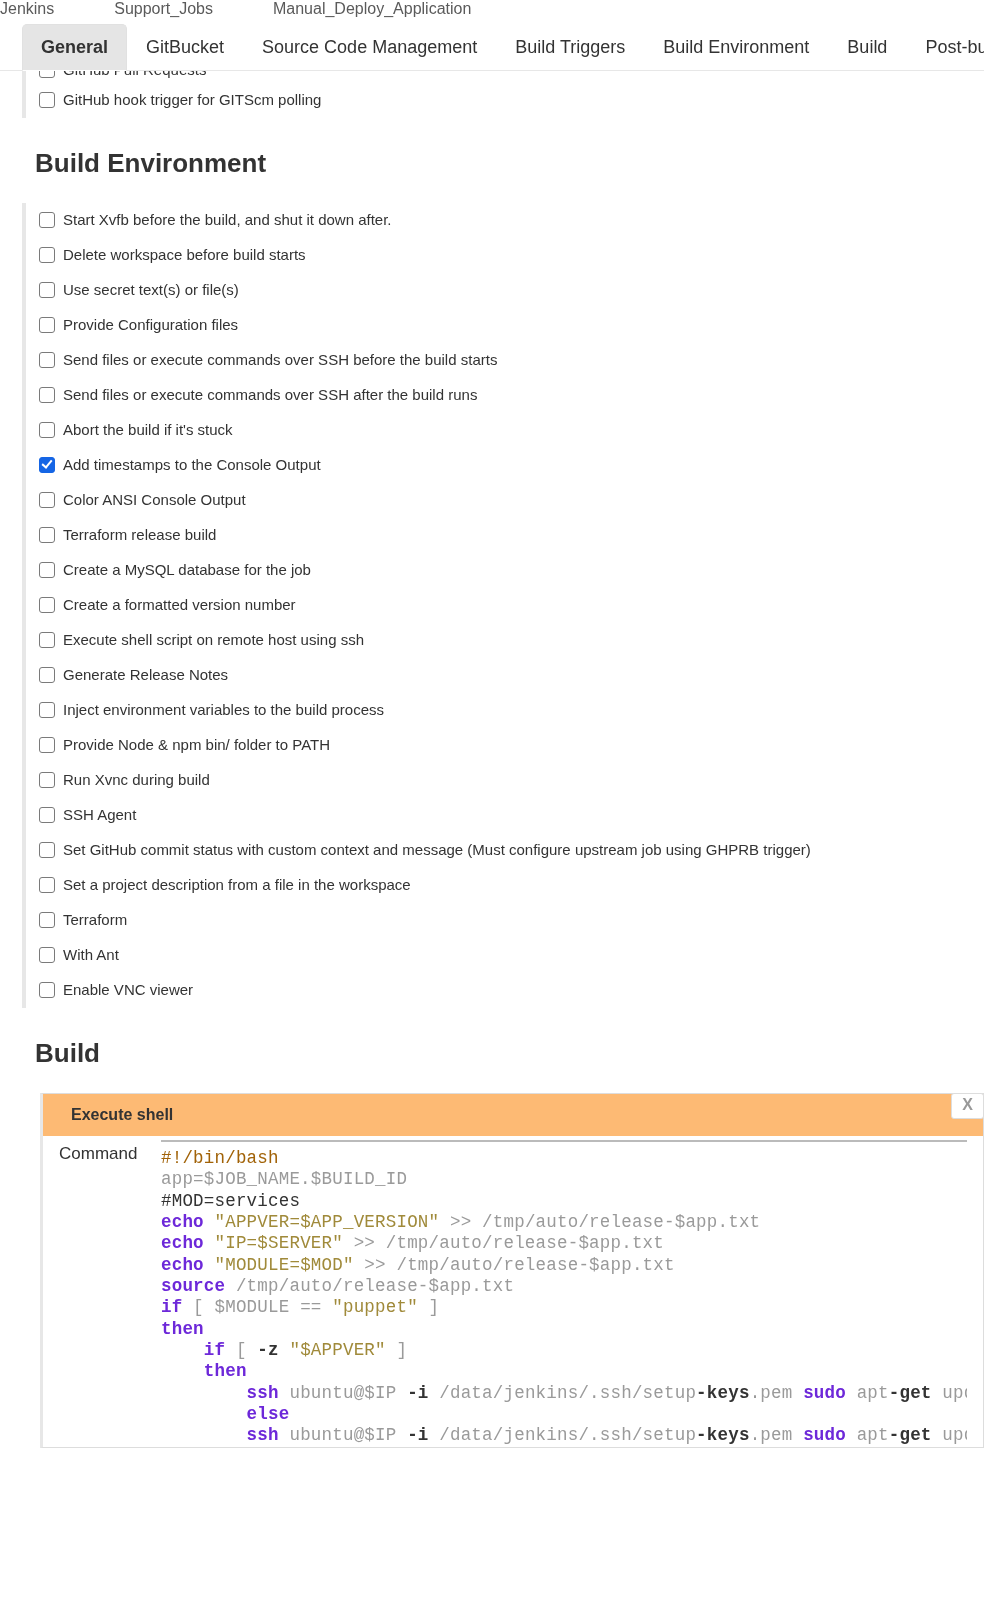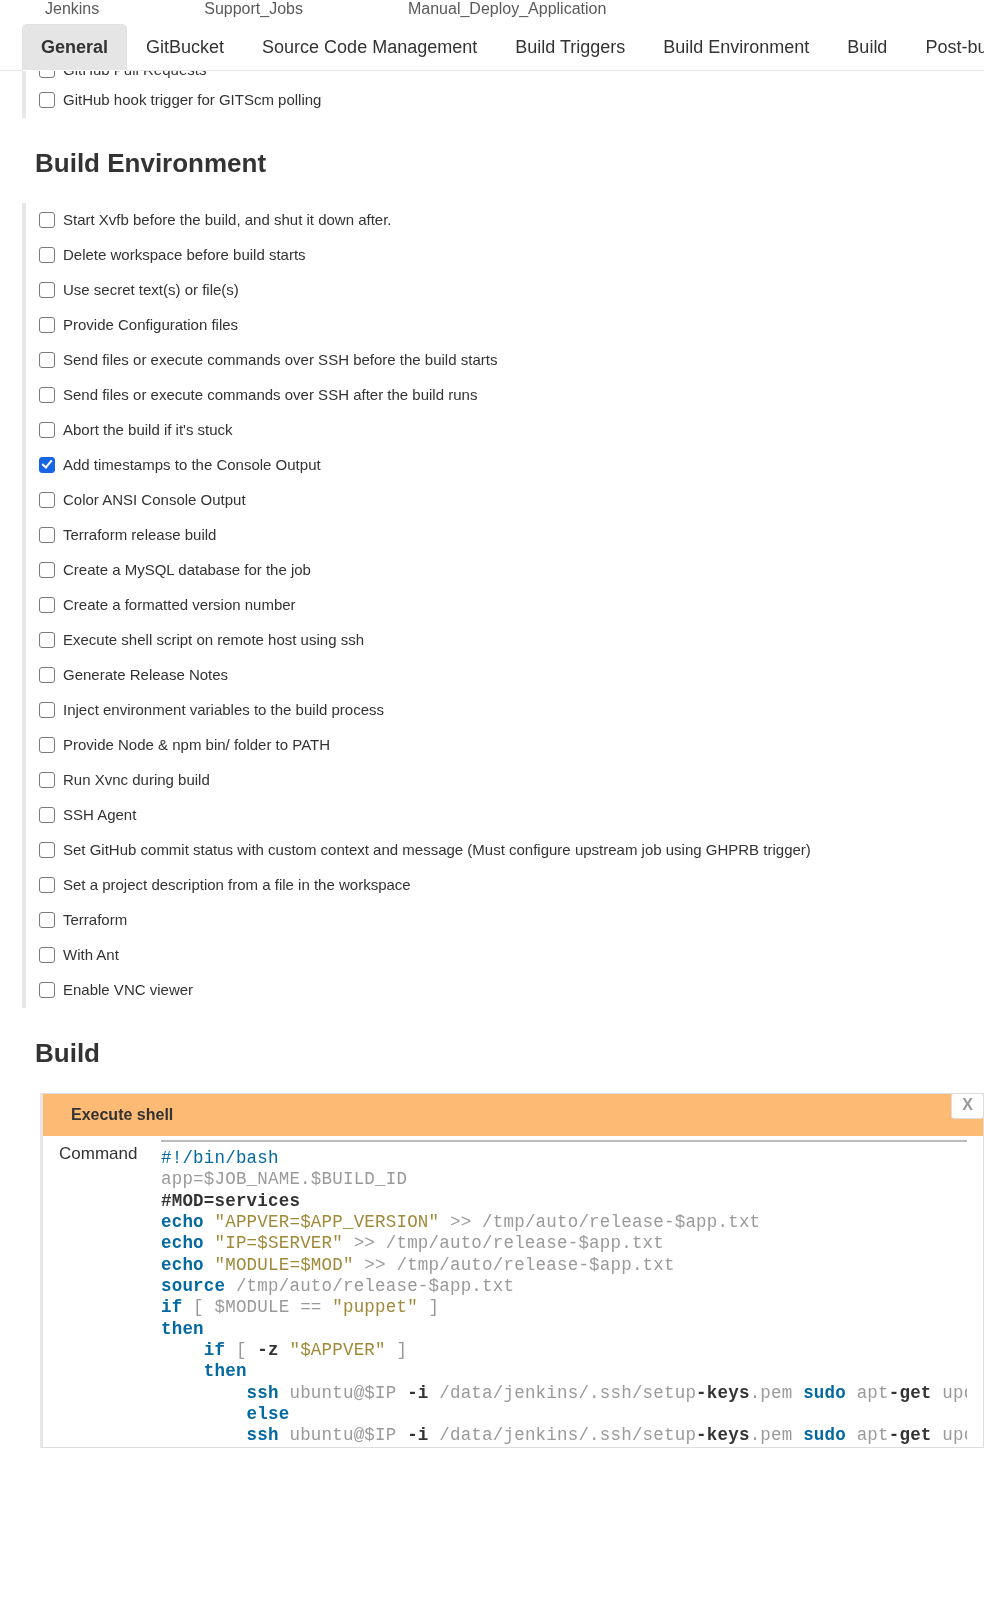--- a/index.html
+++ b/index.html
@@ -1,42 +1,42 @@
 <!DOCTYPE html>
 <html><head>
 <meta charset="utf-8">
 <style>
   * { box-sizing: border-box; }
   html, body { margin: 0; padding: 0; font-family: -apple-system, BlinkMacSystemFont, "Segoe UI", Helvetica, Arial, sans-serif; color: #333; background: #fff; font-size: 18px; }
   .page { width: 984px; }
   .breadcrumb { padding: 0 0 6px 0; font-size: 16px; color: #5a5a5a; display: flex; gap: 60px; }
-  .breadcrumb span { white-space: nowrap; margin-left: 45px; }
+  .breadcrumb span { white-space: nowrap; }
   .tabs-wrap { border-bottom: 1px solid #e7e7e7; padding-left: 22px; }
   .tabs { display: flex; }
   .tab { padding: 12px 18px; font-size: 18px; color: #333; border: 1px solid transparent; border-bottom: none; cursor: pointer; white-space: nowrap; }
   .tab.active { font-weight: 700; border: 1px solid #e1e1e1; border-bottom: 1px solid #fff; border-top-left-radius: 5px; border-top-right-radius: 5px; margin-bottom: -1px; background: #e5e5e5; }
   .content { padding: 0 0 0 22px; }
   .section { border-left: 4px solid #e7e7e7; padding-left: 13px; margin-bottom: 30px; }
   .section-heading { font-size: 26px; font-weight: 700; margin: 20px 0 24px 13px; }
   .check-row { display: flex; align-items: flex-start; gap: 8px; padding: 6px 0 8px 0; font-size: 15px; line-height: 1.4; }
   .cbox { width: 16px; height: 16px; border: 1.5px solid #7a7a7a; border-radius: 3px; background: #fff; display: inline-flex; align-items: center; justify-content: center; flex: 0 0 auto; margin-top: 3px; cursor: pointer; position: relative; }
   .cbox.checked { background: #1565e5; border-color: #1565e5; }
   .cbox.checked::after { content: ""; position: absolute; left: 4px; top: 0px; width: 4px; height: 8px; border: solid #fff; border-width: 0 2px 2px 0; transform: rotate(40deg); }
   .cut-top { overflow: hidden; }
   .build-step-wrap { position: relative; border: 1px solid #ddd; margin: 20px 0 0 18px; border-left: 3px solid #e7e7e7; }
   .build-step-header { padding: 12px 28px; font-weight: 700; font-size: 16px; background: #fdba74; }
   .close-x { position: absolute; top: -1px; right: -1px; border: 1px solid #ddd; border-radius: 3px; padding: 2px 10px 4px 10px; font-weight: 700; color: #999; background: #fff; cursor: pointer; font-size: 16px; }
   .cmd-row { display: flex; gap: 16px; padding: 4px 16px 0 16px; }
   .cmd-label { width: 86px; flex: 0 0 auto; font-size: 17px; padding-top: 4px; }
   .cmd-box { flex: 1 1 auto; border-top: 2px solid #bbb; min-height: 300px; padding: 6px 0 0 0; overflow: hidden; }
   pre.code { margin: 0; font-family: "Courier New", ui-monospace, monospace; font-size: 17.5px; line-height: 1.22; white-space: pre; letter-spacing: 0.2px; }
-  .c-shebang  { color: #0369a1; }
+  .c-shebang  { color: #a16207; }
   .c-dim      { color: #9a9a9a; }
-  .c-bold     { font-weight: 700; }
-  .c-kw       { color: #0369a1; font-weight: 700; } 
+  .c-bold     { font-weight: 400; }
+  .c-kw       { color: #6d28d9; font-weight: 700; } 
   .c-str      { color: #a08a3a; } 
   .c-op       { font-weight: 700; }
 </style>
 </head>
 <body>
 
 <div class="page">
 
   <div class="breadcrumb">
     <span>Jenkins</span>

